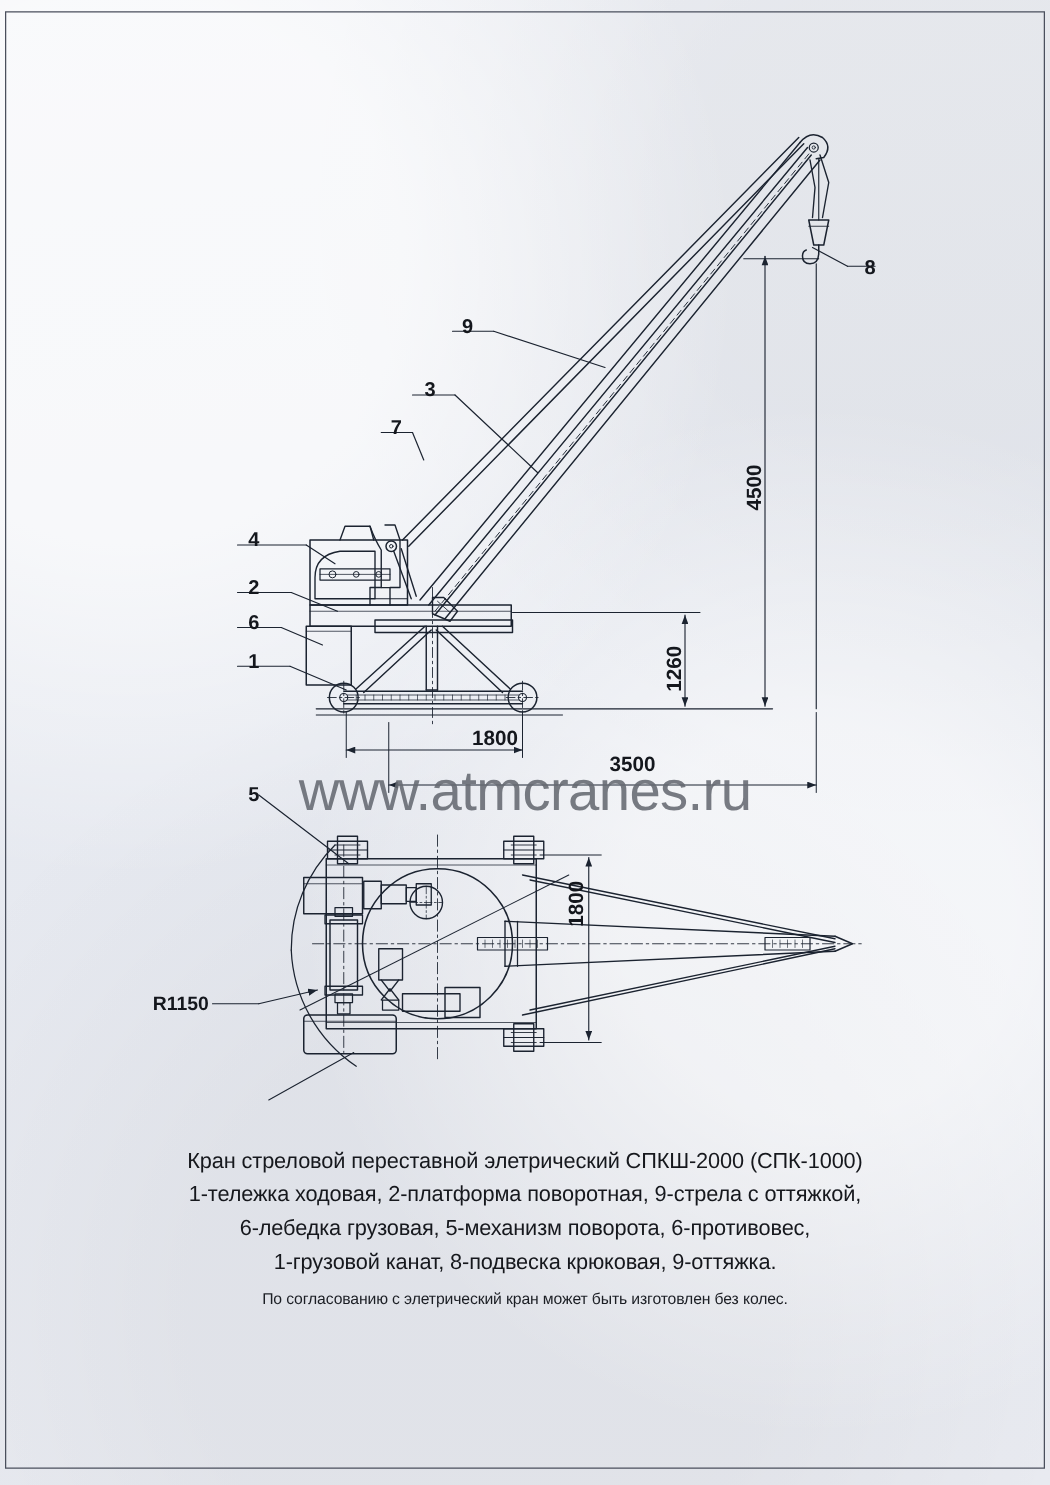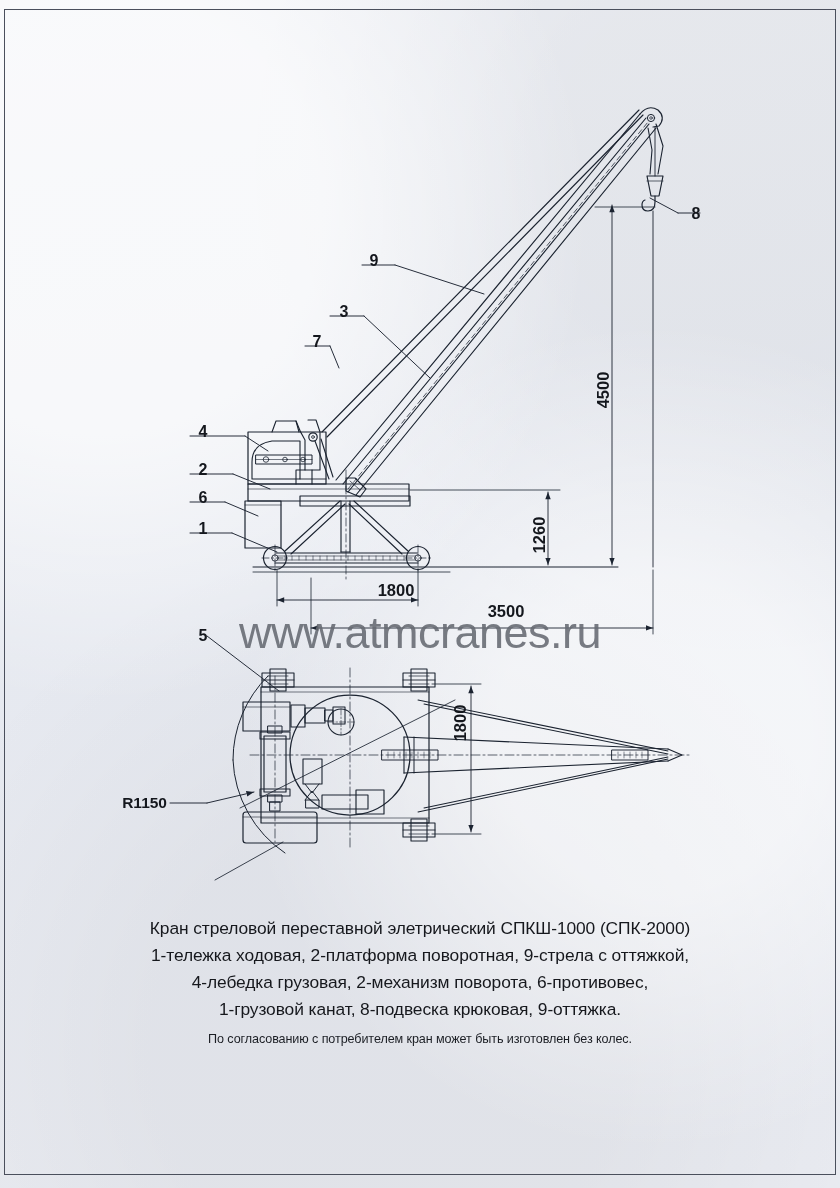--- a/index.html
+++ b/index.html
@@ -424,19 +424,19 @@
       <text x="396" y="596" font-size="16.5" text-anchor="middle">1800</text>
       <text x="506" y="617" font-size="16.5" text-anchor="middle">3500</text>
       <text x="466" y="723" font-size="16.5" text-anchor="middle" transform="rotate(-90 466 723)">1800</text>
       <text x="167" y="808" font-size="15.5" text-anchor="end">R1150</text>
     </g>
   </svg>
 
   <div id="watermark">www.atmcranes.ru</div>
 
   <div class="caption-block">
-    <div class="caption-line">Кран стреловой переставной элетрический СПКШ-1000 (СПК-2000)</div>
+    <div class="caption-line">Кран стреловой переставной элетрический СПКШ-2000 (СПК-1000)</div>
     <div class="caption-line">1-тележка ходовая, 2-платформа поворотная, 9-стрела с оттяжкой,</div>
-    <div class="caption-line">4-лебедка грузовая, 2-механизм поворота, 6-противовес,</div>
+    <div class="caption-line">6-лебедка грузовая, 5-механизм поворота, 6-противовес,</div>
     <div class="caption-line">1-грузовой канат, 8-подвеска крюковая, 9-оттяжка.</div>
-    <div class="footnote">По согласованию с потребителем кран может быть изготовлен без колес.</div>
+    <div class="footnote">По согласованию с элетрический кран может быть изготовлен без колес.</div>
   </div>
 </div>
 
 </body></html>

